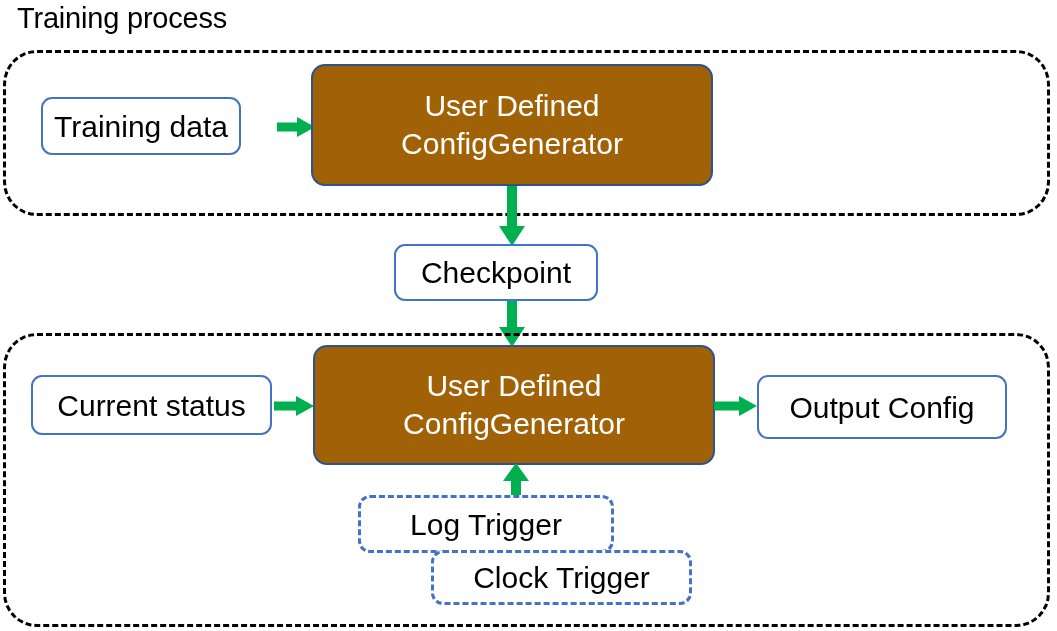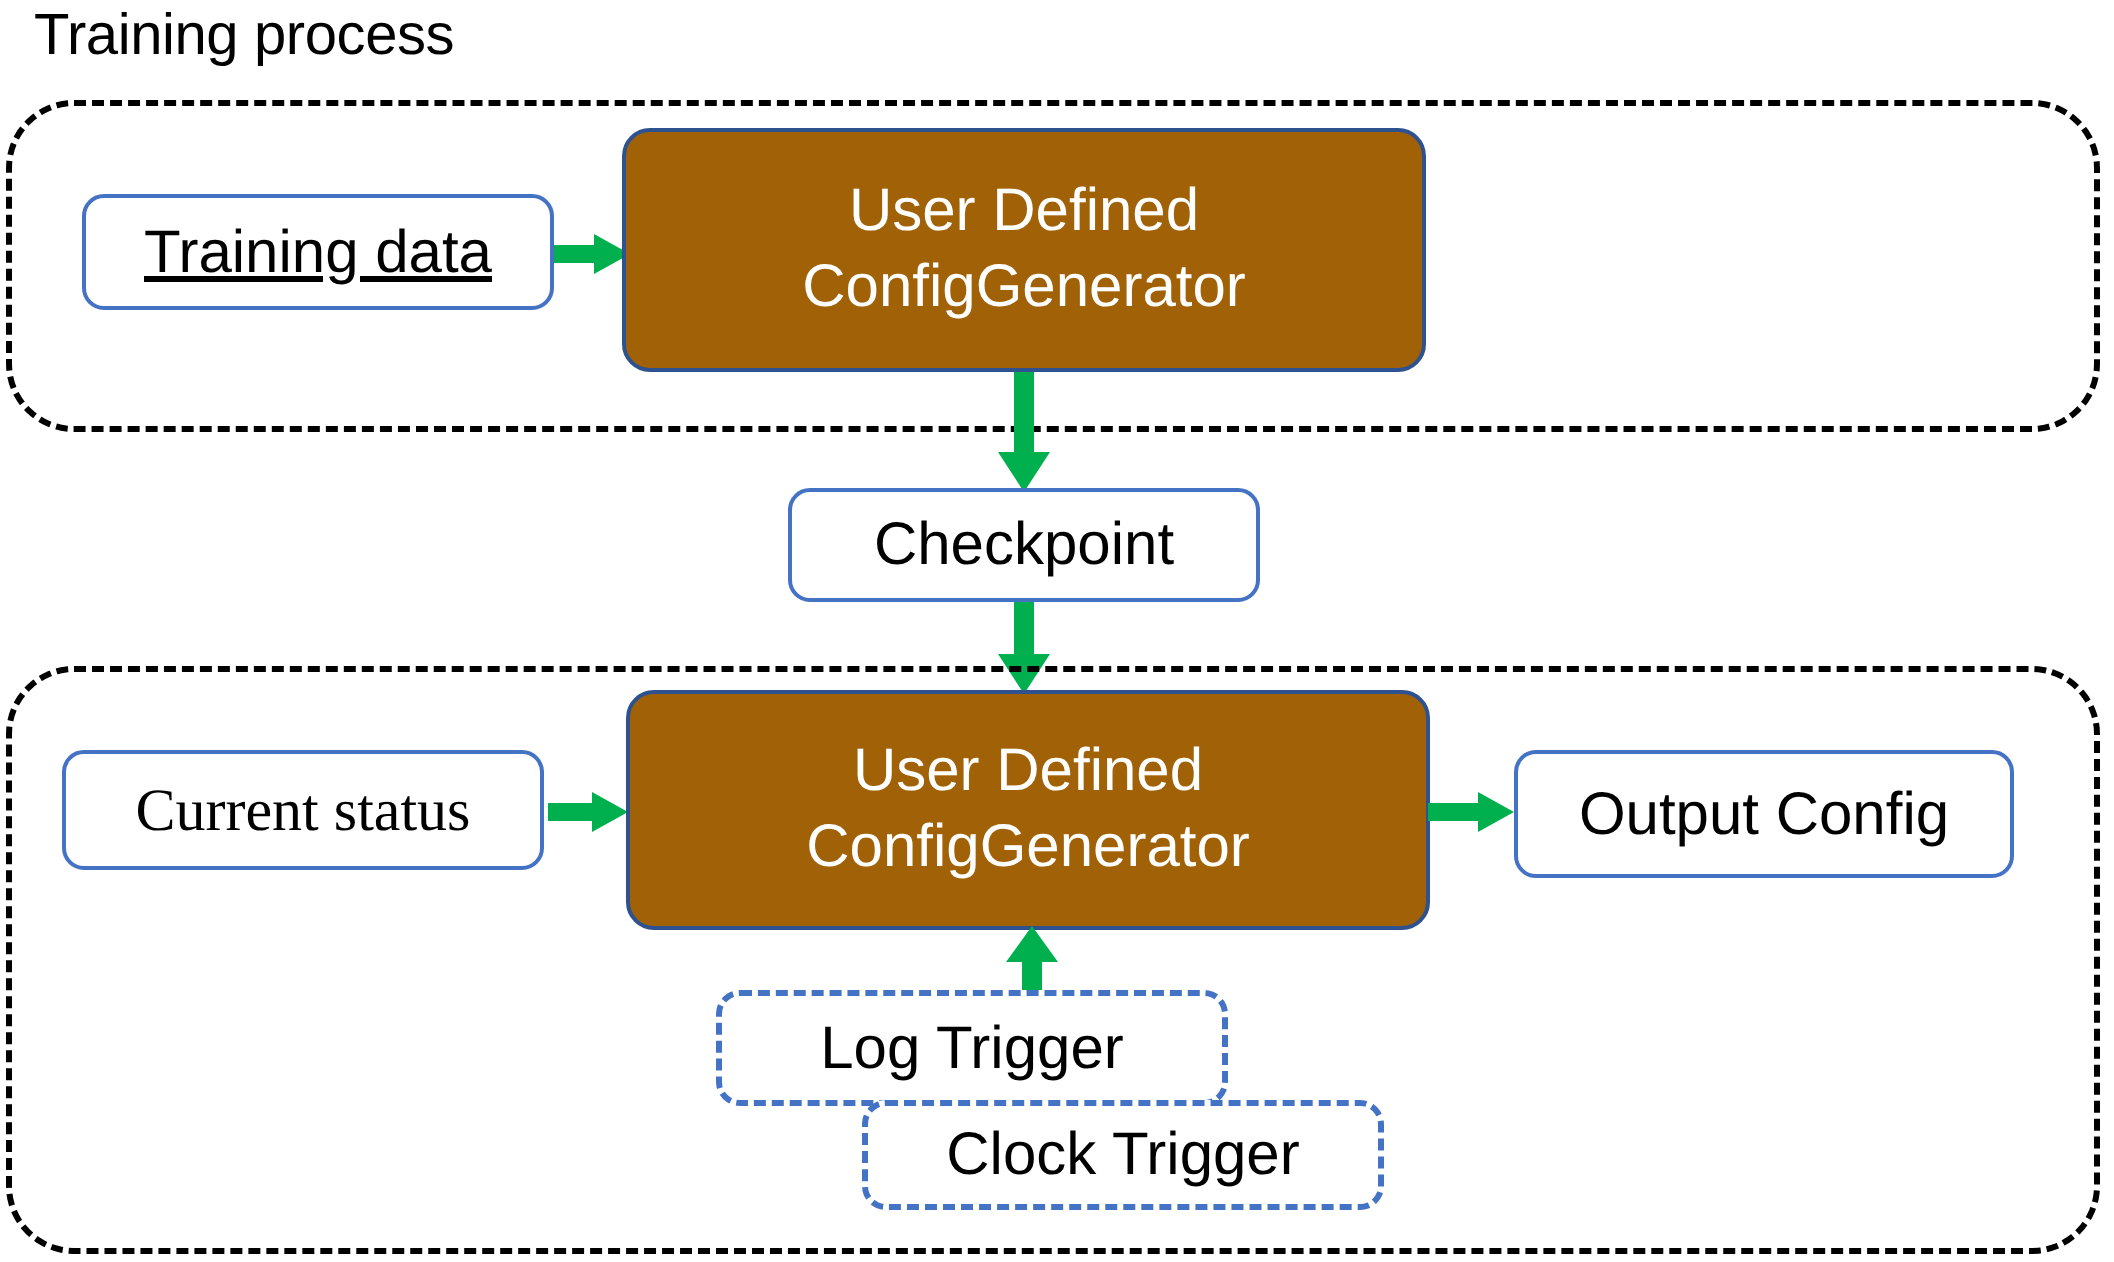--- a/index.html
+++ b/index.html
@@ -74,21 +74,21 @@
 </style>
 </head>
 <body>
 
 <div id="stage">
 
   <div class="section-title" style="left:17px; top:4px;">Training process</div>
 
   <div class="dashed-container" style="left:3px; top:50px; width:1047px; height:166px;"></div>
 
-  <div class="node node-white" style="left:41px; top:97px; width:236px; height:58px;text-decoration:underline;">
+  <div class="node node-white" style="left:41px; top:97px; width:200px; height:58px;">
     <span>Training data</span>
   </div>
 
   <div class="arrow" style="left:277px; top:112px;">
     <svg width="40" height="30" viewBox="0 0 40 30">
       <g fill="#00B04F">
         <rect x="0" y="10.5" width="24" height="9"></rect>
         <polygon points="20,5 38,15 20,25"></polygon>
       </g>
     </svg>
@@ -103,37 +103,37 @@
 
   <div class="arrow" style="left:496px; top:186px;">
     <svg width="32" height="62" viewBox="0 0 32 62">
       <g fill="#00B04F">
         <rect x="11" y="0" width="10" height="46"></rect>
         <polygon points="3,40 29,40 16,60"></polygon>
       </g>
     </svg>
   </div>
 
-  <div class="node node-white" style="left:394px; top:244px; width:236px; height:57px;">
+  <div class="node node-white" style="left:394px; top:244px; width:204px; height:57px;">
     <span>Checkpoint</span>
   </div>
 
   <div class="arrow" style="left:496px; top:301px;">
     <svg width="32" height="48" viewBox="0 0 32 48">
       <g fill="#00B04F">
         <rect x="11" y="0" width="10" height="32"></rect>
         <polygon points="3,26 29,26 16,46"></polygon>
       </g>
     </svg>
   </div>
 
 
   <div class="dashed-container" style="left:3px; top:333px; width:1047px; height:294px;"></div>
 
-  <div class="node node-white" style="left:31px; top:375px; width:241px; height:60px;font-family:Liberation Serif, serif;">
+  <div class="node node-white" style="left:31px; top:375px; width:241px; height:60px;">
     <span>Current status</span>
   </div>
 
   <div class="arrow" style="left:274px; top:391px;">
     <svg width="42" height="30" viewBox="0 0 42 30">
       <g fill="#00B04F">
         <rect x="0" y="10.5" width="26" height="9"></rect>
         <polygon points="22,5 40,15 22,25"></polygon>
       </g>
     </svg>

